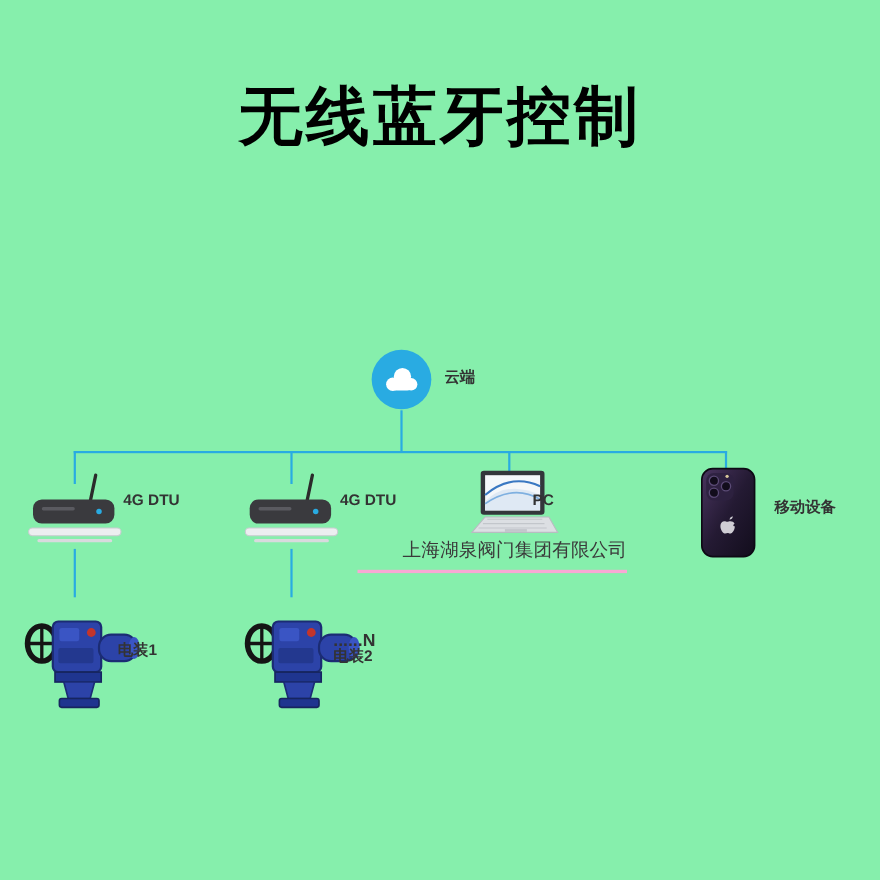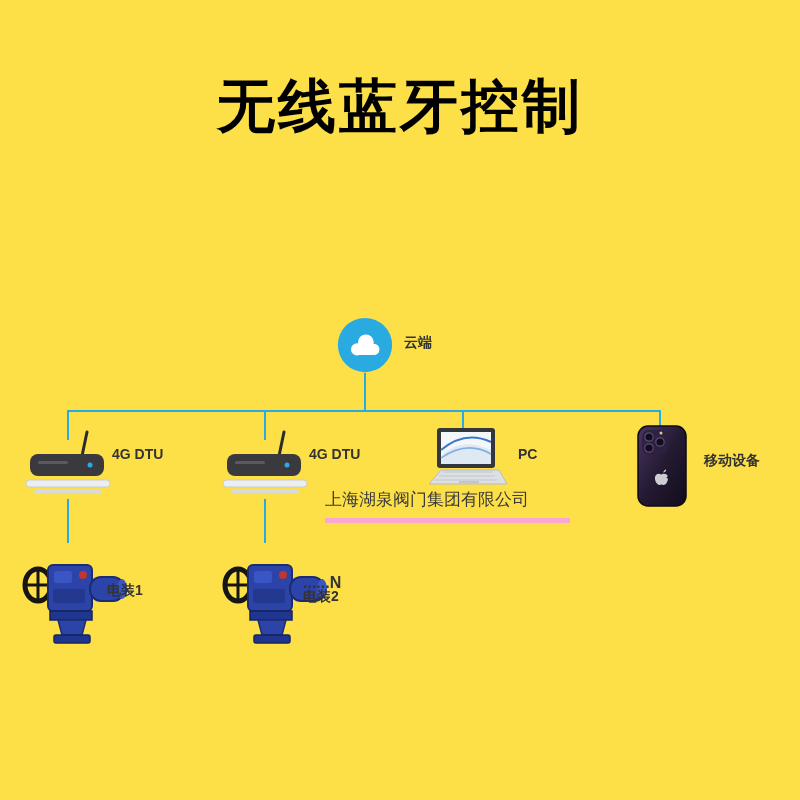--- a/index.html
+++ b/index.html
@@ -1,35 +1,35 @@
 <!DOCTYPE html>
 <html><head>
 <meta charset="utf-8">
 <style>
   html,body{margin:0;padding:0;background:#fff;}
   #canvas{
-    position:relative;width:800px;height:800px;background:#fde047;overflow:hidden;
+    position:relative;width:800px;height:800px;background:#86efac;overflow:hidden;
     font-family:"Liberation Sans","DejaVu Sans",sans-serif;color:#333;
   }
   .abs{position:absolute;}
   #title{
     left:0;top:74px;width:800px;text-align:center;
     font-size:58px;font-weight:900;color:#000;letter-spacing:3px;line-height:1.1;
   }
   .line{position:absolute;background:#29ABE2;}
   .node-label{
     position:absolute;font-size:14px;font-weight:700;color:#333;white-space:nowrap;
   }
   .sub-label{
     position:absolute;font-size:16px;font-weight:700;color:#333;white-space:nowrap;
   }
   #watermark{
-    left:325px;top:488px;width:245px;text-align:left;
+    left:325px;top:488px;width:245px;text-align:right;
     font-family:"Liberation Serif","DejaVu Serif",serif;
-    font-size:17px;color:#3a3a3a;border-bottom:5px solid #f9a8d4;padding-bottom:7px;
+    font-size:17px;color:#3a3a3a;border-bottom:3px solid #f9a8d4;padding-bottom:7px;
     white-space:nowrap;
   }
   svg{display:block;}
 </style>
 </head>
 <body>
 
 <div id="canvas">
 
   <div id="title" class="abs">无线蓝牙控制</div>
@@ -85,21 +85,21 @@
       <rect x="22" y="2" width="58" height="40" rx="3" fill="#33363b"></rect>
       <rect x="26" y="6" width="50" height="32" fill="#f4f7fa"></rect>
       <path d="M26 30 Q45 10 76 24 L76 38 L26 38 Z" fill="#dfe9f4"></path>
       <path d="M26 24 Q50 4 76 16" stroke="#3a78c2" stroke-width="2" fill="none"></path>
       <path d="M26 32 Q52 14 76 28" stroke="#7fb0e0" stroke-width="1.5" fill="none"></path>
       <path d="M14 58 L26 44 L84 44 L92 58 Z" fill="#dcdfe3" stroke="#b8bcc1" stroke-width="1"></path>
       <path d="M20 54 L82 54 M24 50 L80 50 M28 46 L78 46" stroke="#c2c6cb" stroke-width="1" fill="none"></path>
       <rect x="44" y="55" width="20" height="2.5" fill="#c2c6cb"></rect>
     </svg>
   </div>
-  <div class="node-label" style="left:518px;top:446px;">PC</div>
+  <div class="node-label" style="left:484px;top:446px;">PC</div>
 
   <div class="abs" style="left:630px;top:424px;width:64px;height:84px;">
     <svg viewBox="0 0 64 84" width="64" height="84">
       <defs>
         <linearGradient id="phoneg" x1="0" y1="0" x2="1" y2="1">
           <stop offset="0" stop-color="#4a3560"></stop>
           <stop offset="0.5" stop-color="#241a33"></stop>
           <stop offset="1" stop-color="#120d1c"></stop>
         </linearGradient>
       </defs>

